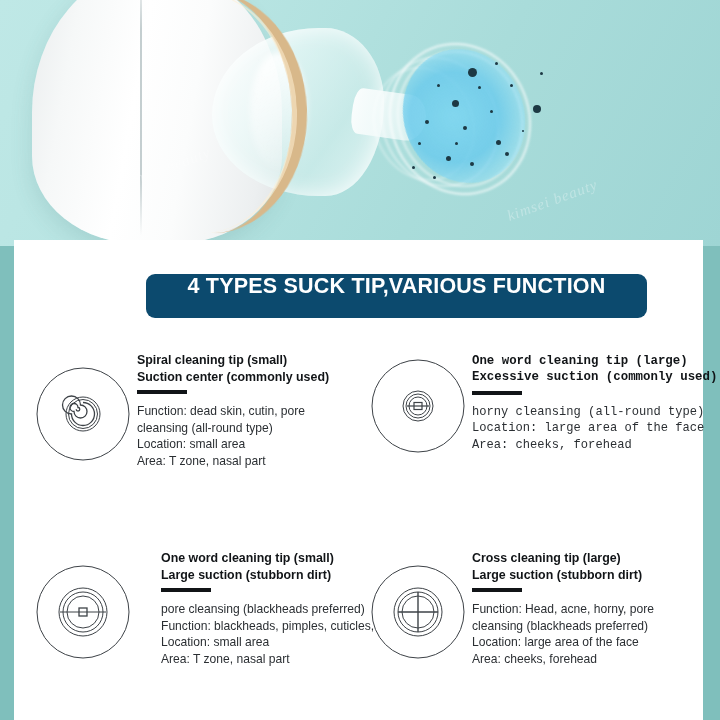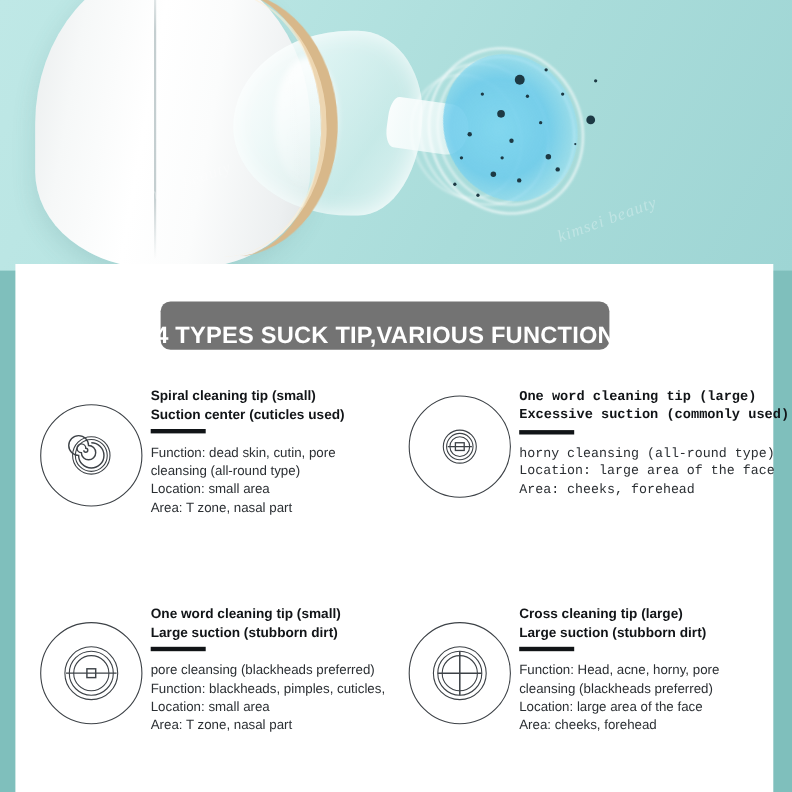--- a/index.html
+++ b/index.html
@@ -131,44 +131,44 @@
     position: absolute;
     left: 14px; top: 240px;
     width: 689px; height: 480px;
     background: #ffffff;
   }
 
   
   .title-pill {
     position: absolute;
     left: 146px; top: 274px;
-    width: 408px; height: 44px;
-    background: #737373;
+    width: 501px; height: 44px;
+    background: #0c4a6e;
     border-radius: 9px;
     display: flex;
-    align-items: flex-end;
+    align-items: flex-start;
     justify-content: center;
   }
   .title-text {
     color: #ffffff;
     font-size: 21.5px;
     font-weight: 700;
     letter-spacing: 0.2px;
     white-space: nowrap;
   }
 
   
   .tip {
     position: absolute;
     display: flex;
     align-items: center;
   }
   .tip-tl { left: 35px;  top: 352px; }
   .tip-tr { left: 370px; top: 352px; font-family: Liberation Mono, monospace; }
-  .tip-bl { left: 35px;  top: 550px; }
+  .tip-bl { left: 35px;  top: 550px; gap: 24px; }
   .tip-br { left: 370px; top: 550px; }
 
   .tip-icon {
     width: 96px;
     height: 96px;
     flex: 0 0 96px;
     margin-top: 6px;
   }
   .tip-body {
     margin-left: 6px;
@@ -253,21 +253,21 @@
       <circle cx="48" cy="48" r="14.5" fill="none" stroke="#3d4247" stroke-width="1"></circle>
       <path d="M48 36.5
                a11.5 11.5 0 1 1 -11.5 11.5
                a9 9 0 1 1 9 -9
                a6.5 6.5 0 1 1 -6.5 6.5
                a4 4 0 1 1 4 -4
                a1.8 1.8 0 1 1 -1.8 1.8" fill="none" stroke="#3d4247" stroke-width="1.3"></path>
     </svg>
     <div class="tip-body">
       <div class="tip-heading">Spiral cleaning tip (small)</div>
-      <div class="tip-heading">Suction center (cuticles used)</div>
+      <div class="tip-heading">Suction center (commonly used)</div>
       <div class="rule"></div>
       <div class="tip-line">Function: dead skin, cutin, pore</div>
       <div class="tip-line">cleansing (all-round type)</div>
       <div class="tip-line">Location: small area</div>
       <div class="tip-line">Area: T zone, nasal part</div>
     </div>
   </div>
 
   <div class="tip tip-tr">
     <svg class="tip-icon" viewBox="0 0 96 96">

